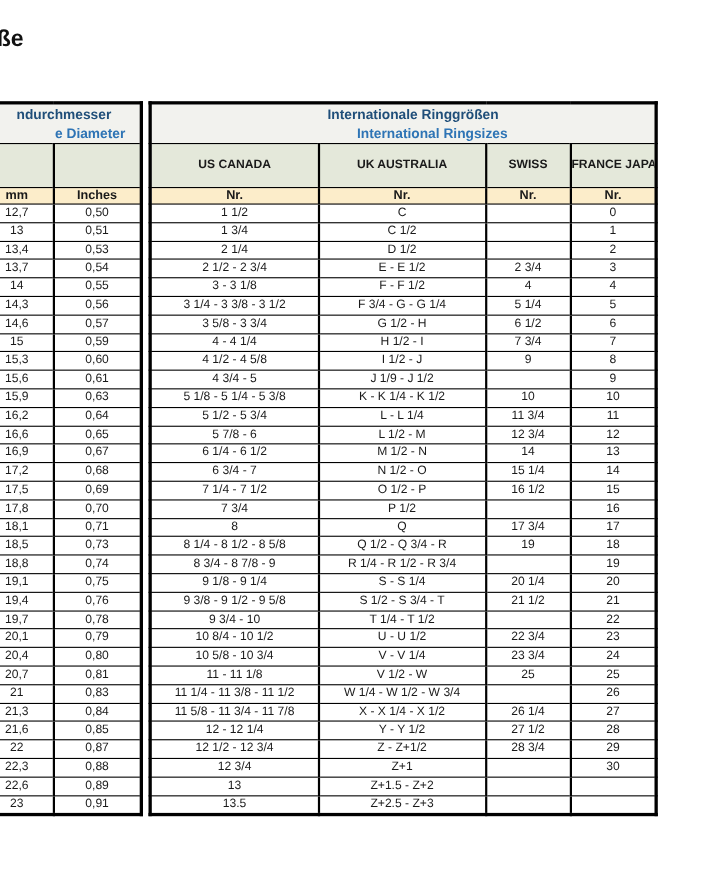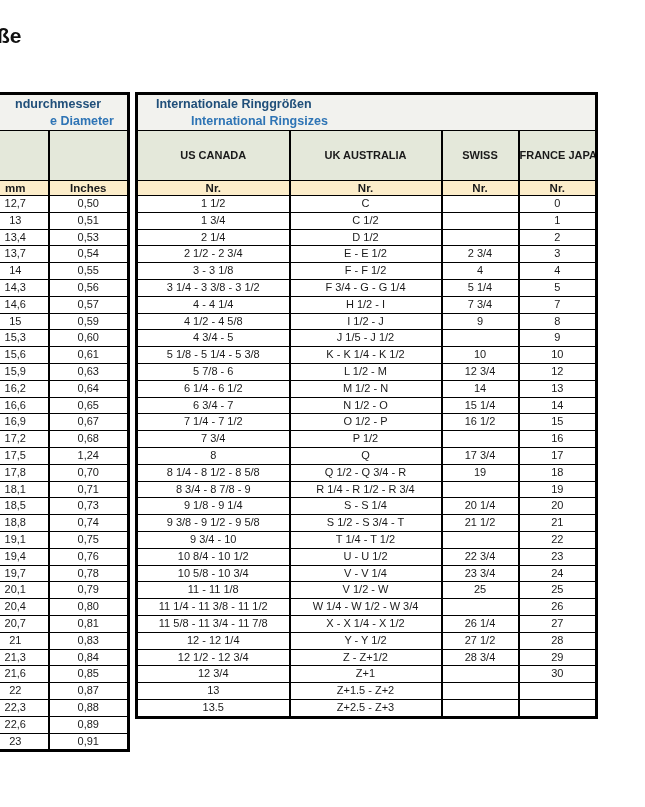--- a/index.html
+++ b/index.html
@@ -28,26 +28,26 @@
   .tbl-right{left:135px;width:460px;}
   .tbl td,.tbl th{
     border-left:2px solid #000;border-right:2px solid #000;
     border-top:1.5px solid #000;border-bottom:1.5px solid #000;
     padding:0;overflow:hidden;white-space:nowrap;
   }
   .title-cell{
     background:var(--title-bg);height:37px;vertical-align:middle;
     border-bottom:3px solid #000;text-align:left;white-space:normal;
   }
-  .tbl-right .title-cell{padding-left:6px;}
+  .tbl-right .title-cell{padding-left:6px;text-align:center;}
   .tbl-left .title-cell{padding-left:20px;}
   .t-de{color:var(--title-blue-bold);font-weight:bold;font-size:12.5px;line-height:1.35;margin-left:12px;}
   .t-en{color:var(--title-blue);font-weight:bold;font-size:12.5px;line-height:1.35;margin-left:47px;}
   .col-head{
-    background:var(--header-green);height:50px;vertical-align:middle;text-align:center;
+    background:var(--header-green);height:40px;vertical-align:middle;text-align:center;
     font-weight:bold;font-size:11px;line-height:1.5;white-space:pre-line;
     border-bottom:3px solid #000;
   }
   .unit-cell{
     background:var(--unit-yellow);height:15px;vertical-align:middle;text-align:center;
     font-weight:bold;font-size:11.5px;
     border-top:2.5px solid #000;border-bottom:2.5px solid #000;
   }
   tbody td{
     height:15.8px;text-align:center;vertical-align:middle;
@@ -136,21 +136,21 @@
       <tr>
         <td>16,9</td>
         <td>0,67</td>
       </tr>
       <tr>
         <td>17,2</td>
         <td>0,68</td>
       </tr>
       <tr>
         <td>17,5</td>
-        <td>1,24</td>
+        <td>0,69</td>
       </tr>
       <tr>
         <td>17,8</td>
         <td>0,70</td>
       </tr>
       <tr>
         <td>18,1</td>
         <td>0,71</td>
       </tr>
       <tr>
@@ -278,44 +278,56 @@
         <td>4</td>
         <td>4</td>
       </tr>
       <tr>
         <td>3 1/4 - 3 3/8 - 3 1/2</td>
         <td>F 3/4 - G - G 1/4</td>
         <td>5 1/4</td>
         <td>5</td>
       </tr>
       <tr>
+        <td>3 5/8 - 3 3/4</td>
+        <td>G 1/2 - H</td>
+        <td>6 1/2</td>
+        <td>6</td>
+      </tr>
+      <tr>
         <td>4 - 4 1/4</td>
         <td>H 1/2 - I</td>
         <td>7 3/4</td>
         <td>7</td>
       </tr>
       <tr>
         <td>4 1/2 - 4 5/8</td>
         <td>I 1/2 - J</td>
         <td>9</td>
         <td>8</td>
       </tr>
       <tr>
         <td>4 3/4 - 5</td>
-        <td>J 1/5 - J 1/2</td>
+        <td>J 1/9 - J 1/2</td>
         <td></td>
         <td>9</td>
       </tr>
       <tr>
         <td>5 1/8 - 5 1/4 - 5 3/8</td>
         <td>K - K 1/4 - K 1/2</td>
         <td>10</td>
         <td>10</td>
       </tr>
       <tr>
+        <td>5 1/2 - 5 3/4</td>
+        <td>L - L 1/4</td>
+        <td>11 3/4</td>
+        <td>11</td>
+      </tr>
+      <tr>
         <td>5 7/8 - 6</td>
         <td>L 1/2 - M</td>
         <td>12 3/4</td>
         <td>12</td>
       </tr>
       <tr>
         <td>6 1/4 - 6 1/2</td>
         <td>M 1/2 - N</td>
         <td>14</td>
         <td>13</td>

